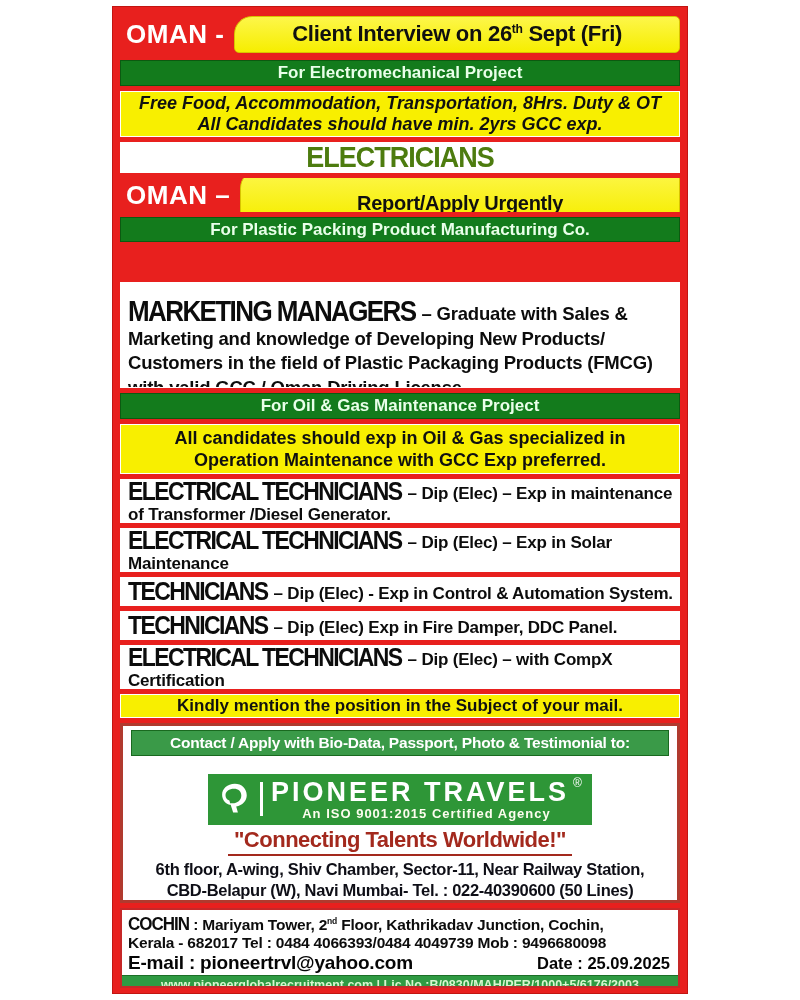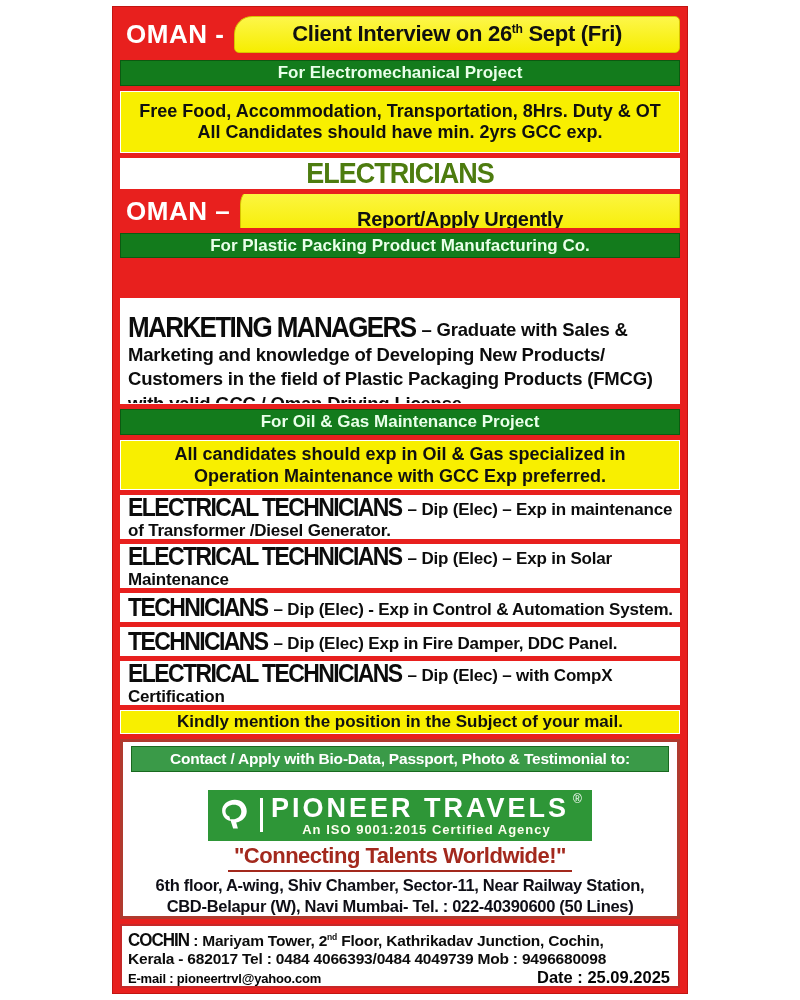--- a/index.html
+++ b/index.html
@@ -31,21 +31,21 @@
     font-weight:bold; text-align:center; font-size:17px;
     display:flex; align-items:center; justify-content:center;
   }
   .r2 { height:26px; } .r6 { height:25px; } .r8 { height:26px; }
 
   .yellowbox {
     background:#f8ef00; border:1px solid #ffffff; color:#101010;
     font-weight:bold; text-align:center;
     display:flex; align-items:center; justify-content:center; padding:2px 14px;
   }
-  .r3 { height:62px; font-size:18px; line-height:21px; }
+  .r3 { height:46px; font-size:18px; line-height:21px;font-style:italic; }
   .r9 { height:50px; font-size:18px; line-height:22px; }
   .r16 { height:24px; font-size:17px; }
 
   .whitebar {
     background:#ffffff; border:1px solid #ffffff; color:#4d7c0f;
     display:flex; align-items:center; justify-content:center;
   }
   .r4 { height:31px; }
   .big-cond { font-weight:bold; font-size:27px; letter-spacing:-1px; transform:scaleY(1.12); }
 
@@ -85,21 +85,21 @@
   .contact-email { color:#050505; font-weight:bold; font-size:20px; margin-top:2px; letter-spacing:-0.2px; }
 
   
   .cochinbox {
     flex:1; background:#ffffff; border:2px solid #c62828;
     display:flex; flex-direction:column; padding:2px 6px 0 6px; overflow:hidden;
   }
   .cochin-line { color:#0c0c0c; font-weight:bold; font-size:15.5px; line-height:18px; letter-spacing:-0.2px; white-space:nowrap; }
   .cochin-label { font-weight:bold; font-size:17px; letter-spacing:-1px; display:inline-block; transform:scaleY(1.1); transform-origin:0 60%; }
   .cochin-row3 { display:flex; justify-content:space-between; align-items:baseline; padding-right:2px; }
-  .cochin-email { font-weight:bold; font-size:13px; color:#050505; letter-spacing:-0.2px; }
+  .cochin-email { font-weight:bold; font-size:19px; color:#050505; letter-spacing:-0.2px; }
   .cochin-date { font-weight:bold; font-size:16.5px; color:#050505; }
   .sitebar {
     margin:1px -6px 0 -6px; background:#2f9a43; border-top:1px solid #1c6f27;
     color:#d9f7cf; font-weight:bold; font-size:12.5px; text-align:center; padding:2px 0 3px;
     letter-spacing:0; flex:none; white-space:nowrap;
   }
 </style>
 </head>
 <body>
 

